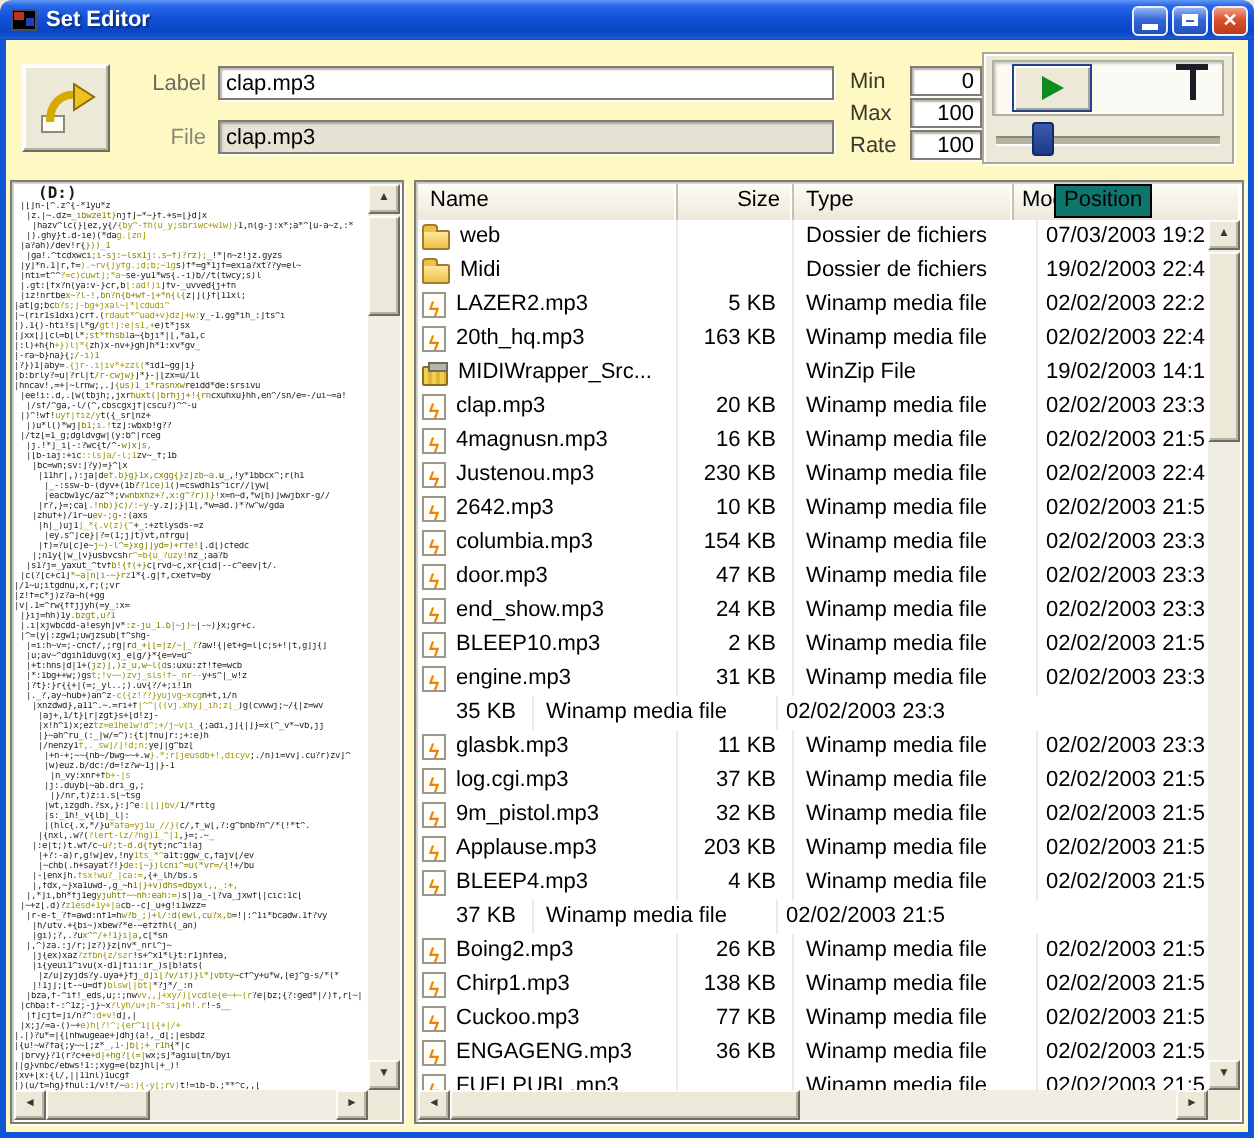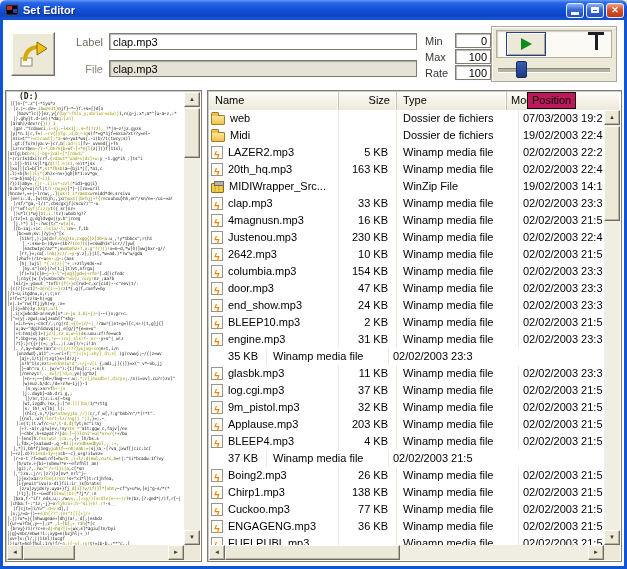--- a/index.html
+++ b/index.html
@@ -10,21 +10,21 @@
     display:flex;align-items:center;padding:0 3px;box-sizing:border-box;}
   .app-icon{width:14px;height:14px;margin:0 4px 0 2px;flex:0 0 auto;}
   .title-text{color:#fff;font-weight:bold;font-size:11px;text-shadow:1px 1px 1px #0a2d7a;flex:1;white-space:nowrap;overflow:hidden;}
   .tb-btn{width:18px;height:15px;margin-left:2px;border-radius:3px;border:1px solid #e8f0ff;display:flex;align-items:center;justify-content:center;box-sizing:border-box;cursor:default;}
   .tb-btn.minmax{background:linear-gradient(180deg,#8fb4f4,#3667da 45%,#2350bc);}
   .tb-btn.close{background:linear-gradient(180deg,#f0a088,#d9512c 45%,#bd3a17);}
   .glyph-min{display:block;width:8px;height:3px;background:#fff;margin-top:7px;}
   .glyph-max{display:block;width:8px;height:6px;border:2px solid #fff;box-sizing:border-box;border-top-width:3px;}
   .glyph-close{color:#fff;font-size:9px;font-weight:bold;line-height:9px;}
   
-  .frame{position:absolute;left:0;right:0;top:20px;bottom:0;border:3px solid #0f55d6;border-top:none;background:#ffffff;box-sizing:border-box;}
+  .frame{position:absolute;left:0;right:0;top:20px;bottom:0;border:3px solid #0f55d6;border-top:none;background:#fef9c3;box-sizing:border-box;}
   
   .toolbar{position:absolute;left:0;top:0;right:0;height:68px;}
   .export-btn{position:absolute;left:8px;top:12px;width:42px;height:42px;background:#ece9d8;
     border:1px solid;border-color:#fdfcf8 #6f6d63 #6f6d63 #fdfcf8;box-shadow:inset -1px -1px 0 #b6b2a4,inset 1px 1px 0 #ffffff;
     display:flex;align-items:center;justify-content:center;}
   .caption{position:absolute;width:42px;text-align:right;color:#6e6a60;}
   .cap-label{left:58px;top:16px;}
   .cap-file{left:58px;top:43px;color:#8a8678;}
   .edit{position:absolute;height:17px;box-sizing:border-box;background:#fff;border:1px solid #7f7c72;
     box-shadow:1px 1px 0 #fdfcf8,inset 1px 1px 1px rgba(90,88,80,.45);
@@ -96,21 +96,21 @@
   .sb-v .sb-btn.a1{top:0;left:0;}
   .sb-v .sb-btn.a2{bottom:0;left:0;}
   .sb-h .sb-btn{width:16px;height:15px;}
   .sb-h .sb-btn.a1{left:0;top:0;}
   .sb-h .sb-btn.a2{right:0;top:0;}
   .sb-thumb{position:absolute;background:#ece9d8;border:1px solid;border-color:#fdfcf8 #6f6d63 #6f6d63 #fdfcf8;box-shadow:inset -1px -1px 0 #b6b2a4;box-sizing:border-box;}
   .sb-v .sb-thumb{left:0;width:16px;}
   .sb-h .sb-thumb{top:0;height:15px;}
   .corner{position:absolute;right:1px;bottom:1px;width:16px;height:15px;background:#ece9d8;}
   
-  .tooltip{position:absolute;left:527px;top:92px;background:#be185d;border:1px solid #000;padding:1px 4px 2px 4px;font-size:11px;color:#000;z-index:60;white-space:nowrap;}
+  .tooltip{position:absolute;left:527px;top:92px;background:#0f766e;border:1px solid #000;padding:1px 4px 2px 4px;font-size:11px;color:#000;z-index:60;white-space:nowrap;}
 </style>
 </head>
 <body>
 
 <div class="window">
 
   <div class="titlebar">
     <svg class="app-icon" viewBox="0 0 14 14">
       <rect x="1" y="2" width="12" height="10" fill="#dcdcе8" stroke="#44506a"></rect>
       <rect x="2" y="3" width="5" height="4" fill="#c03020"></rect>
@@ -326,21 +326,21 @@
               </div>
               <div class="cell col1"></div>
               <div class="cell col2">WinZip File</div>
               <div class="cell col3">19/02/2003 14:1</div>
             </div>
             <div class="lrow">
               <div class="cell col0">
                 <span class="ficon icon-mp3"></span>
                 <span class="fname">clap.mp3</span>
               </div>
-              <div class="cell col1">33 KB</div>
+              <div class="cell col1">20 KB</div>
               <div class="cell col2">Winamp media file</div>
               <div class="cell col3">02/02/2003 23:3</div>
             </div>
             <div class="lrow">
               <div class="cell col0">
                 <span class="ficon icon-mp3"></span>
                 <span class="fname">4magnusn.mp3</span>
               </div>
               <div class="cell col1">16 KB</div>
               <div class="cell col2">Winamp media file</div>

